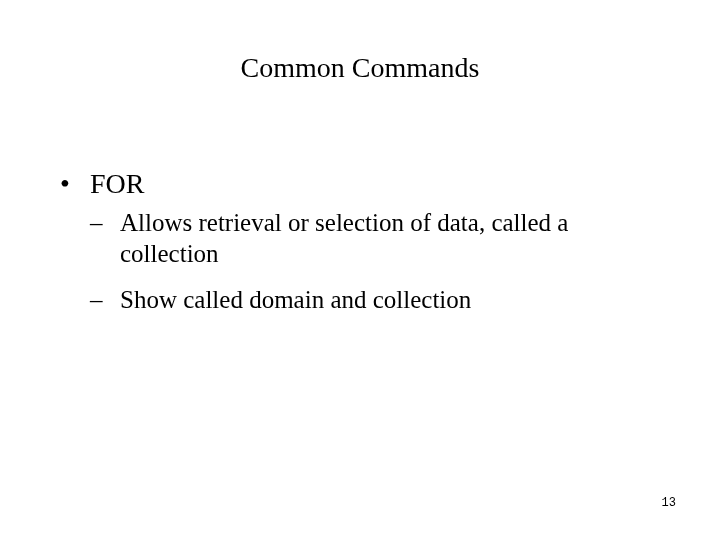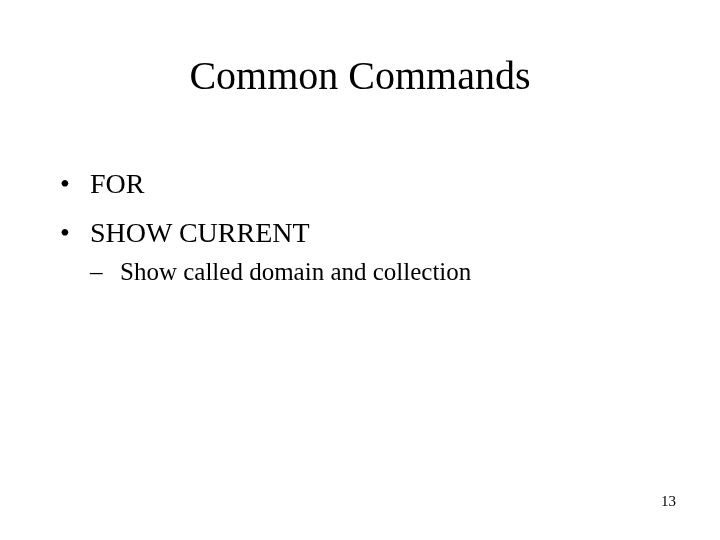--- a/index.html
+++ b/index.html
@@ -18,21 +18,21 @@
     height: 540px;
     position: relative;
     box-sizing: border-box;
   }
   .title {
     position: absolute;
     top: 52px;
     left: 0;
     width: 720px;
     text-align: center;
-    font-size: 40px;
+    font-size: 28px;
     font-weight: normal;
   }
   .body {
     position: absolute;
     top: 152px;
     left: 60px;
     right: 60px;
     font-size: 28px;
     line-height: 1.25;
   }
@@ -56,30 +56,31 @@
   .lvl2::before {
     content: "–";
     position: absolute;
     left: 30px;
     top: 0;
   }
   .pagenum {
     position: absolute;
     right: 44px;
     bottom: 30px;
-    font-size: 15px;
+    font-size: 12px;
+    font-family: Liberation Mono, monospace;
   }
 </style>
 </head>
 <body>
 
 <div class="slide">
   <div class="title">Common Commands</div>
 
   <div class="body">
     <div class="lvl1">FOR</div>
+    <div class="lvl2">Allows retrieval or selection of data, called a collection</div>
 
-    <div class="lvl1">SHOW CURRENT</div>
     <div class="lvl2">Show called domain and collection</div>
   </div>
 
   <div class="pagenum">13</div>
 </div>
 
 </body></html>

